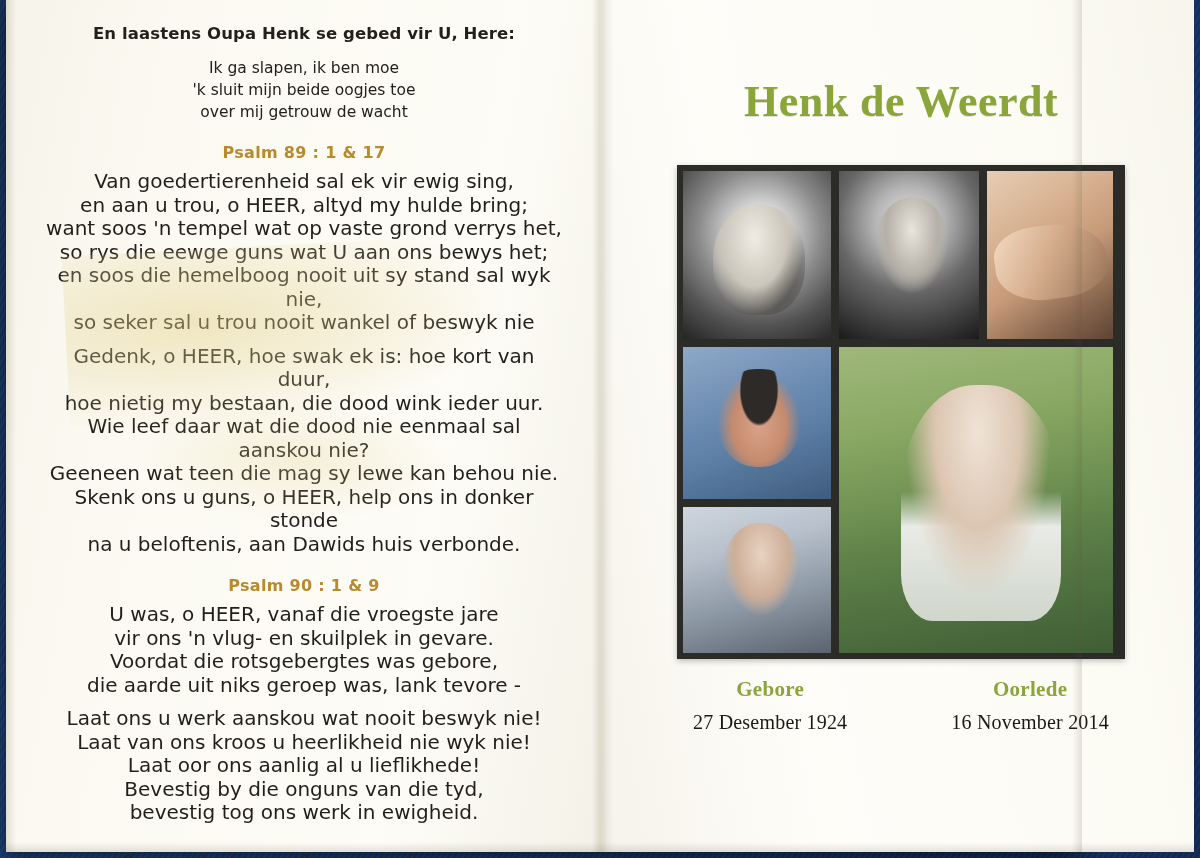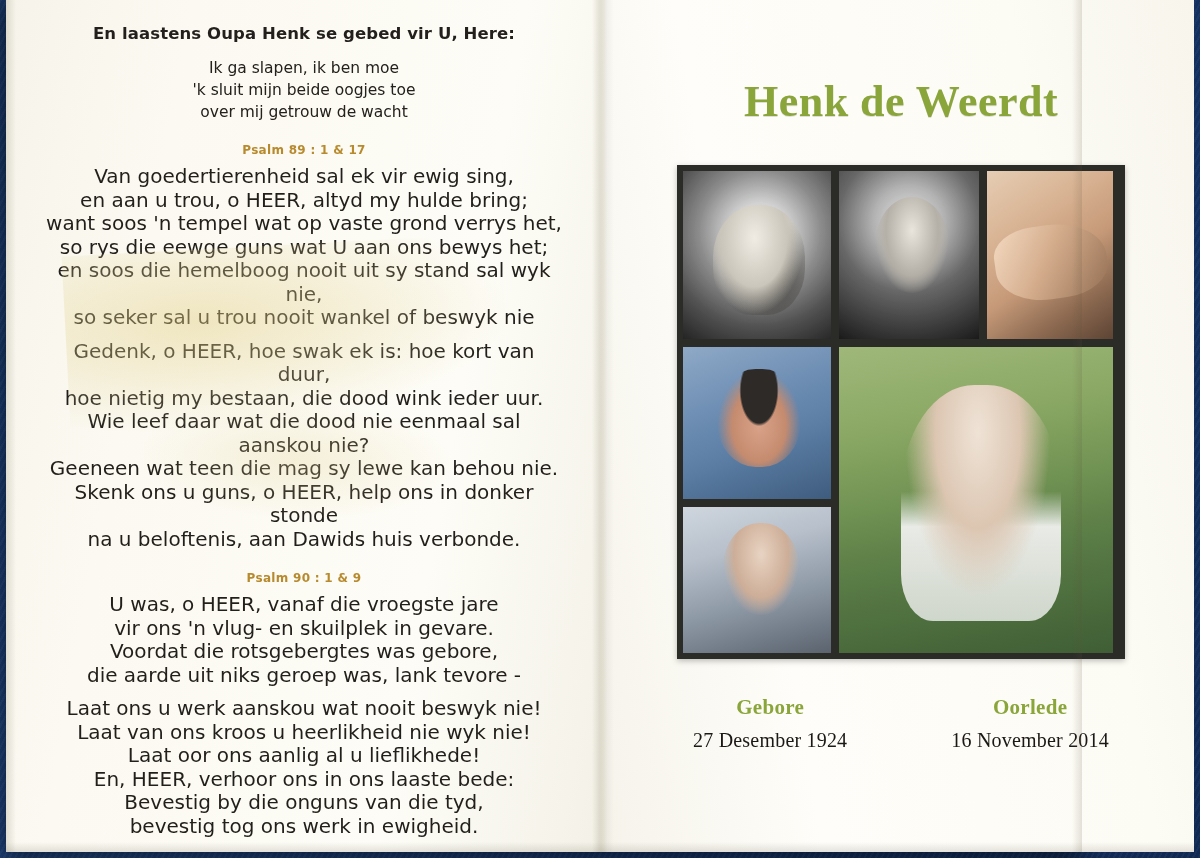--- a/index.html
+++ b/index.html
@@ -105,21 +105,21 @@
   }
   .prayer-line {
     font-family: "DejaVu Sans", sans-serif;
     font-size: 15.5px;
     color: #24211d;
     line-height: 22px;
   }
   .psalm-title {
     font-family: "DejaVu Sans", sans-serif;
     font-weight: bold;
-    font-size: 12px;
+    font-size: 16px;
     color: #b88a2e;
     margin: 20px 0 8px 0;
     letter-spacing: .3px;
   }
   .verse-line {
     font-family: "DejaVu Sans", sans-serif;
     font-size: 20px;
     color: #221f1b;
     line-height: 23.5px;
     white-space: pre-wrap;
@@ -258,21 +258,21 @@
     position:absolute; left:112px; top:218px; width:72px; height:50px;
     background: radial-gradient(circle at 30% 55%, #171513 0%, #2b2724 45%, rgba(0,0,0,0) 70%);
     border-radius: 50%;
   }
 
   
   #dates {
     display: flex;
     justify-content: center;
     gap: 104px;
-    margin-top: 36px;
+    margin-top: 18px;
   }
   .date-col { text-align: center; }
   .date-label {
     font-family: "Liberation Serif", serif;
     font-weight: bold;
     font-size: 21px;
     color: #8aa53a;
     letter-spacing: .3px;
   }
   .date-value {
@@ -345,21 +345,20 @@
       <div class="verse-line">U was, o HEER, vanaf die vroegste jare</div>
       <div class="verse-line">vir ons 'n vlug- en skuilplek in gevare.</div>
       <div class="verse-line">Voordat die rotsgebergtes was gebore,</div>
       <div class="verse-line">die aarde uit niks geroep was, lank tevore -</div>
     </div>
 
     <div class="l-center stanza">
       <div class="verse-line">Laat ons u werk aanskou wat nooit beswyk nie!</div>
       <div class="verse-line">Laat van ons kroos u heerlikheid nie wyk nie!</div>
       <div class="verse-line">Laat oor ons aanlig al u lieflikhede!</div>
-      <div class="verse-line">En, HEER, verhoor ons in ons laaste bede:</div>
       <div class="verse-line">Bevestig by die onguns van die tyd,</div>
       <div class="verse-line">bevestig tog ons werk in ewigheid.</div>
     </div>
 
     <div class="l-center" id="invite">
       <div>Ons nooi almal om na afloop van die diens saam</div>
 
     </div>
 
   </div>

